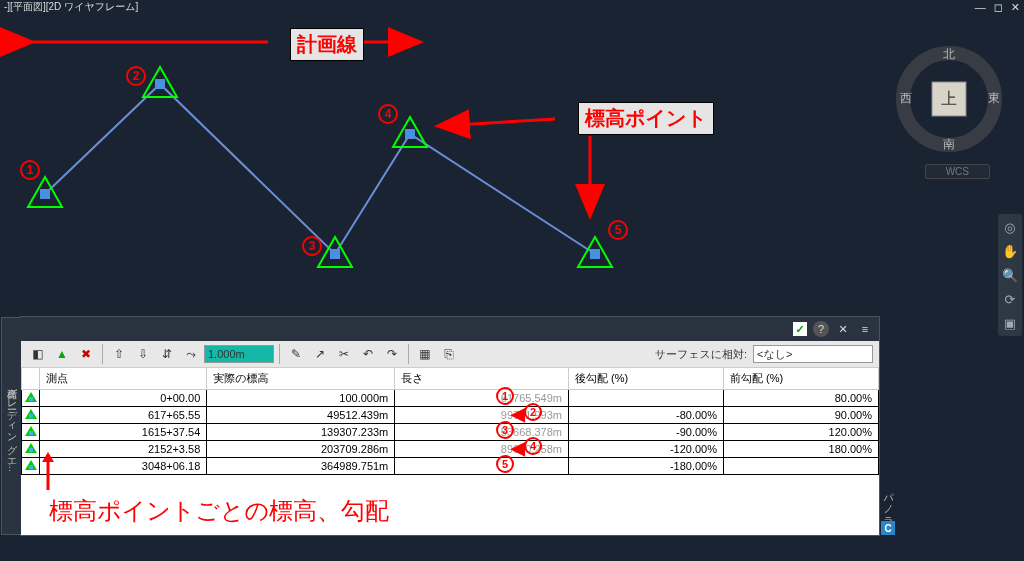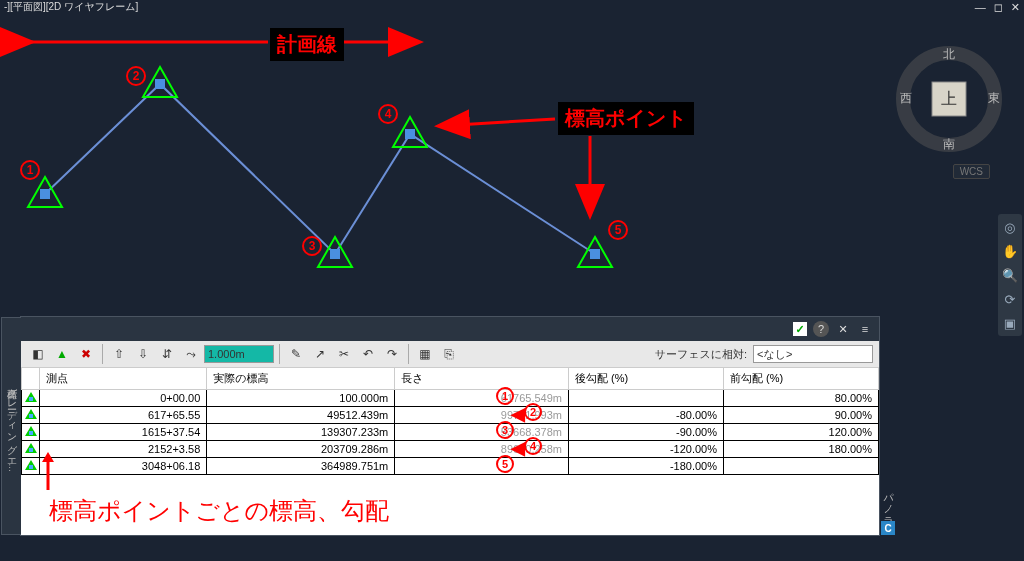--- a/index.html
+++ b/index.html
@@ -16,40 +16,40 @@
   padding: 0 4px; color: #ddd; font-size: 10px; gap: 43px;
 }
 .titlebar-text { flex: 1; }
 .wincontrols { display: flex; gap: 8px; font-size: 11px; color: #ddd; }
 .wincontrols span { cursor: pointer; }
 .canvas {
   position: absolute; top: 14px; left: 0; right: 0; bottom: 0;
 }
 .annotation-label {
   position: absolute;
-  background: #000000; color: #f00;
+  background: #e5e5e5; color: #f00;
   font-size: 20px; font-weight: bold;
-  padding: 2px 6px; border: 1px solid #000;
+  padding: 2px 6px; border: 1px solid #000; margin-left: 20px;
 }
 .circled {
   position: absolute; width: 20px; height: 20px;
   border-radius: 50%; border: 2px solid #f00;
   color: #f00; font-size: 12px; font-weight: bold;
   display: flex; align-items: center; justify-content: center;
   background: transparent;
 }
 .viewcube {
   position: absolute; top: 30px; right: 20px;
   width: 110px; height: 110px;
 }
 .viewcube svg { width: 100%; height: 100%; }
 .wcs-label {
   position: absolute; top: 150px; right: 34px;
   font-size: 10px; color: #777; border: 1px solid #444;
-  padding: 1px 6px; border-radius: 2px; background: rgba(40,50,60,0.5);
+  padding: 1px 20px; border-radius: 2px; background: rgba(40,50,60,0.5);
 }
 .navbar {
   position: absolute; right: 2px; top: 200px;
   width: 24px; background: rgba(60,70,80,0.6);
   border-radius: 3px; padding: 4px 0;
   display: flex; flex-direction: column; align-items: center; gap: 6px;
 }
 .navbar .nav-item { width: 18px; height: 18px; color: #9ab; font-size: 13px; display:flex;align-items:center;justify-content:center;}
 .panel {
   position: absolute; left: 20px; top: 316px;

